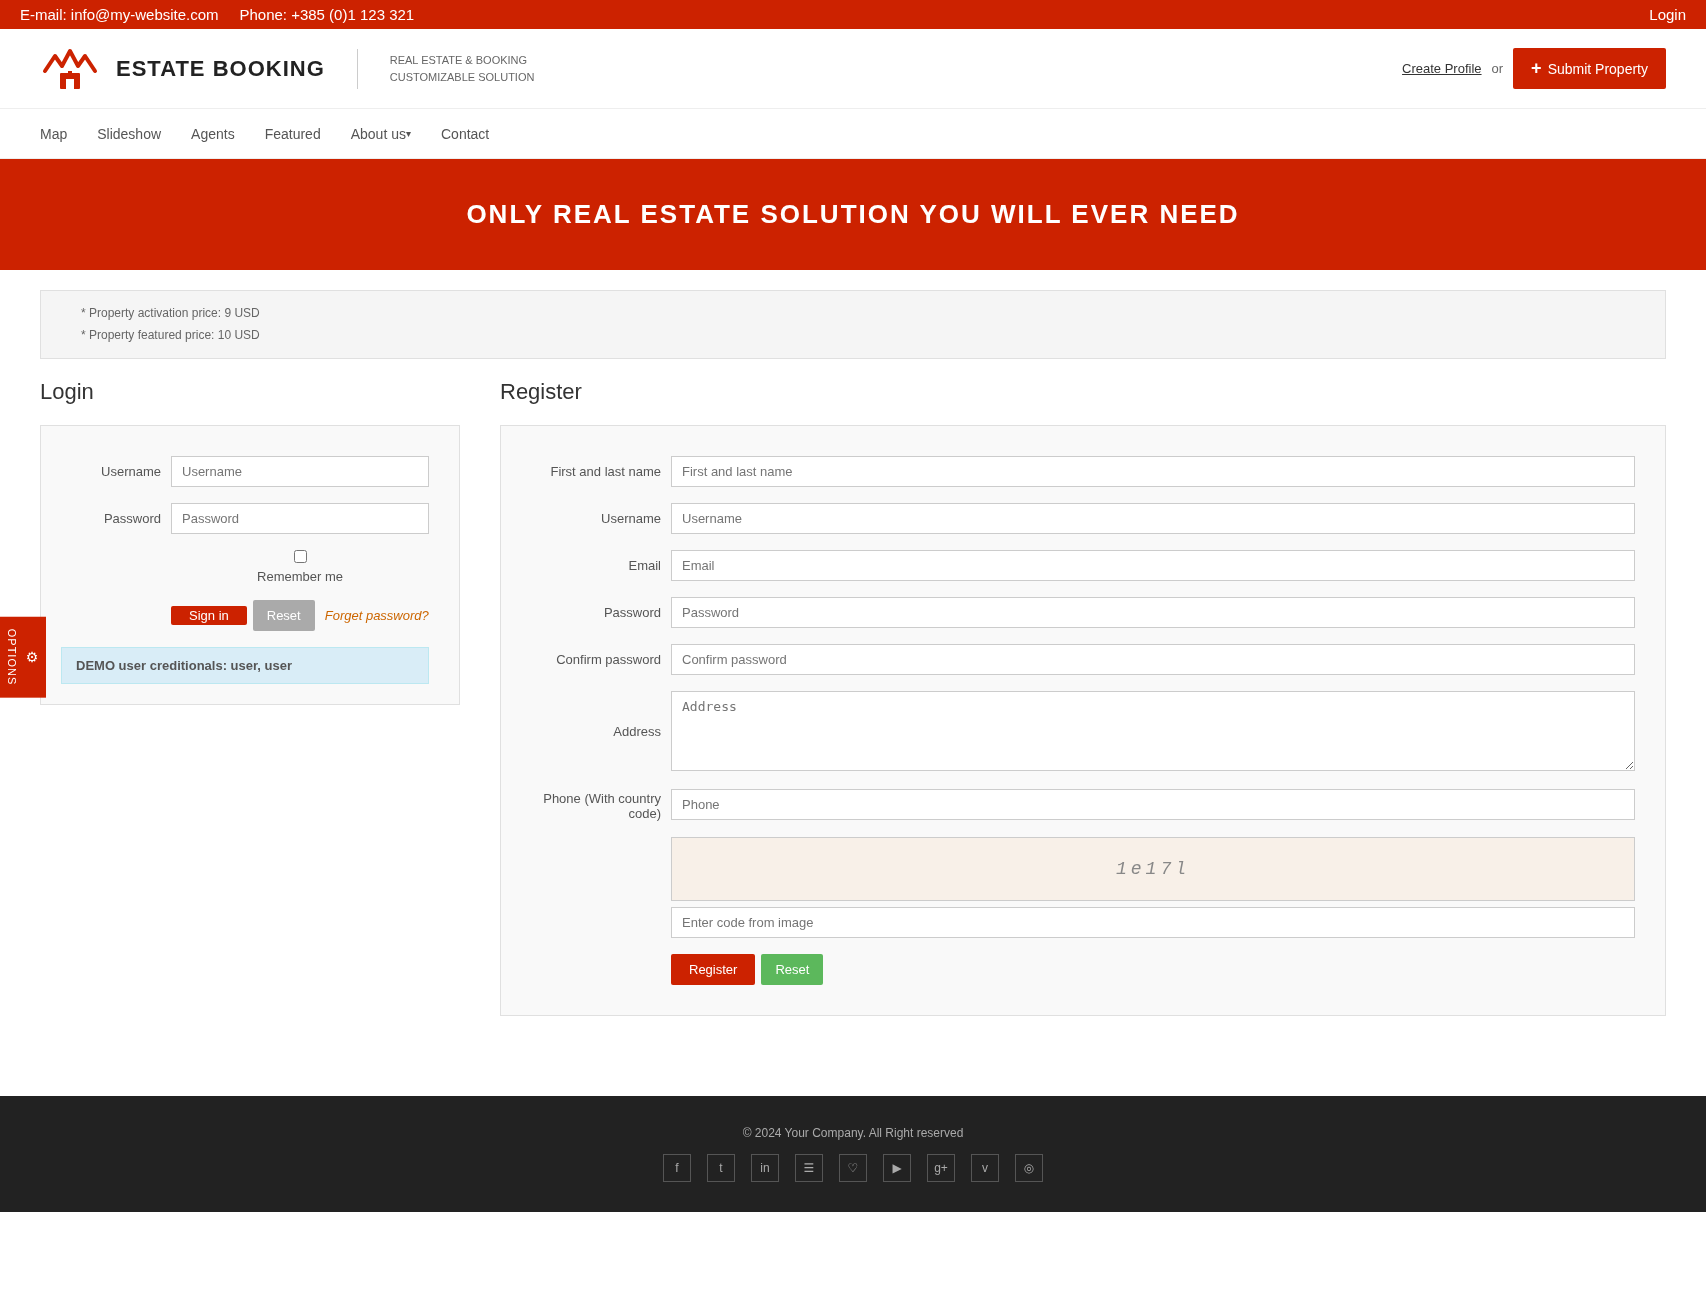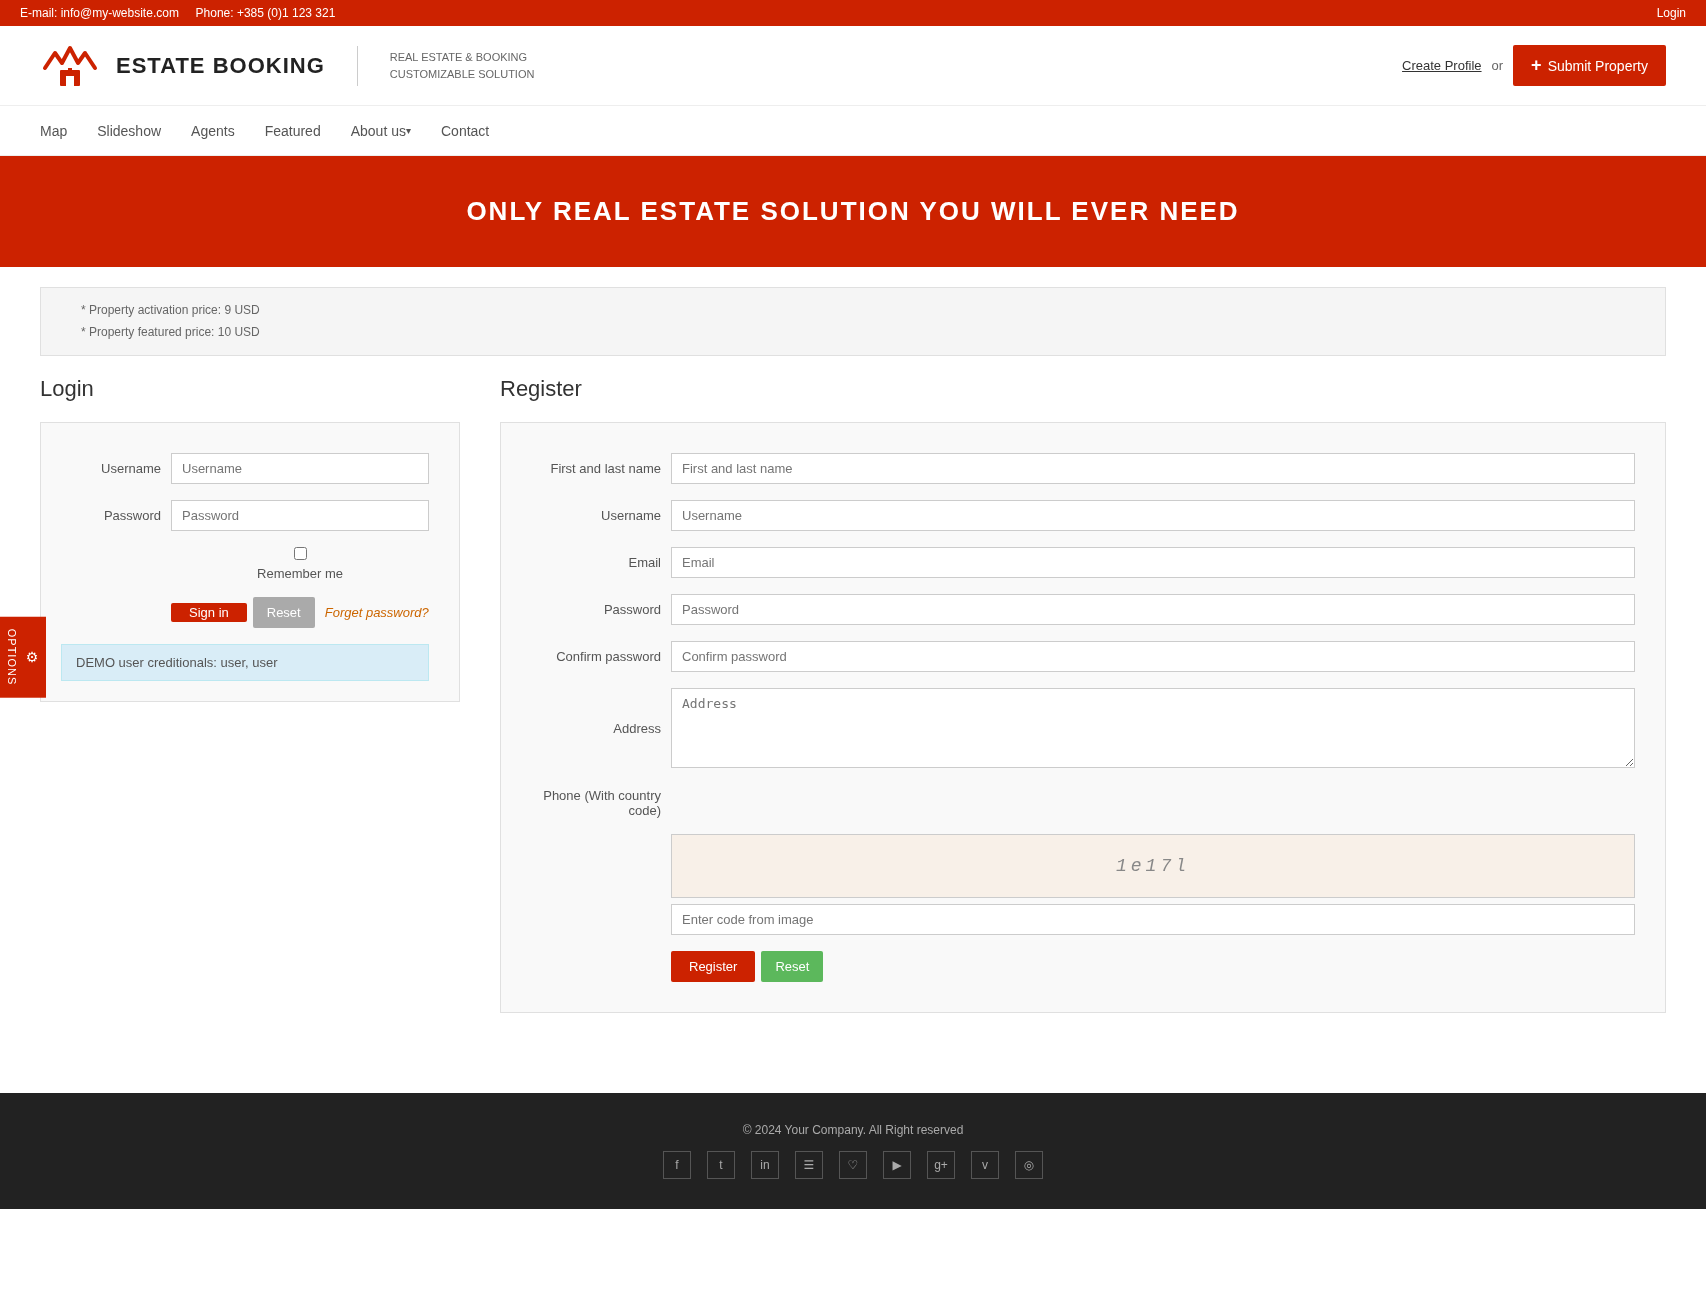--- a/index.html
+++ b/index.html
@@ -2,21 +2,21 @@
 <html><head>
   <meta charset="utf-8">
   <style>
     * { margin: 0; padding: 0; box-sizing: border-box; }
     body { font-family: Arial, sans-serif; font-size: 14px; color: #333; background: #fff; }
 
     
     .top-bar {
       background: #cc2200;
       color: #fff;
-      font-size: 12px;
+      font-size: 15px;
       padding: 6px 20px;
       display: flex;
       justify-content: space-between;
       align-items: center;
     }
     .top-bar a { color: #fff; text-decoration: none; }
 
     
     .header {
       display: flex;
@@ -226,20 +226,21 @@
       margin-left: 10px;
       cursor: pointer;
     }
     .demo-info {
       background: #d9edf7;
       border: 1px solid #bce8f1;
       color: #555;
       padding: 10px 14px;
       font-size: 13px;
       margin-top: 16px;
+      font-weight: bold;
     }
 
     
     .register-section {
       flex: 1;
     }
     .register-form {
       background: #f9f9f9;
       border: 1px solid #e0e0e0;
       padding: 30px 30px 30px 20px;
@@ -436,20 +437,21 @@
       <div class="form-row">
         <label class="form-label">Confirm password</label>
         <input class="form-input" type="password" placeholder="Confirm password" style="">
       </div>
       <div class="form-row">
         <label class="form-label">Address</label>
         <textarea class="reg-textarea" placeholder="Address" style=""></textarea>
       </div>
       <div class="form-row">
         <label class="form-label" style="align-self:flex-start; padding-top:4px;">Phone (With country code)</label>
+        <input class="form-input" type="text" placeholder="Phone" style="">
       </div>
       <div class="form-row">
         <label class="form-label"></label>
         <div style="display:flex; flex-direction:column; gap:6px; flex:1;">
           <div class="captcha-image">1e17l</div>
           <input class="form-input" type="text" style="width: 100%;" placeholder="Enter code from image">
         </div>
       </div>
       <div class="action-row">
         <button class="btn-register">Register</button>

